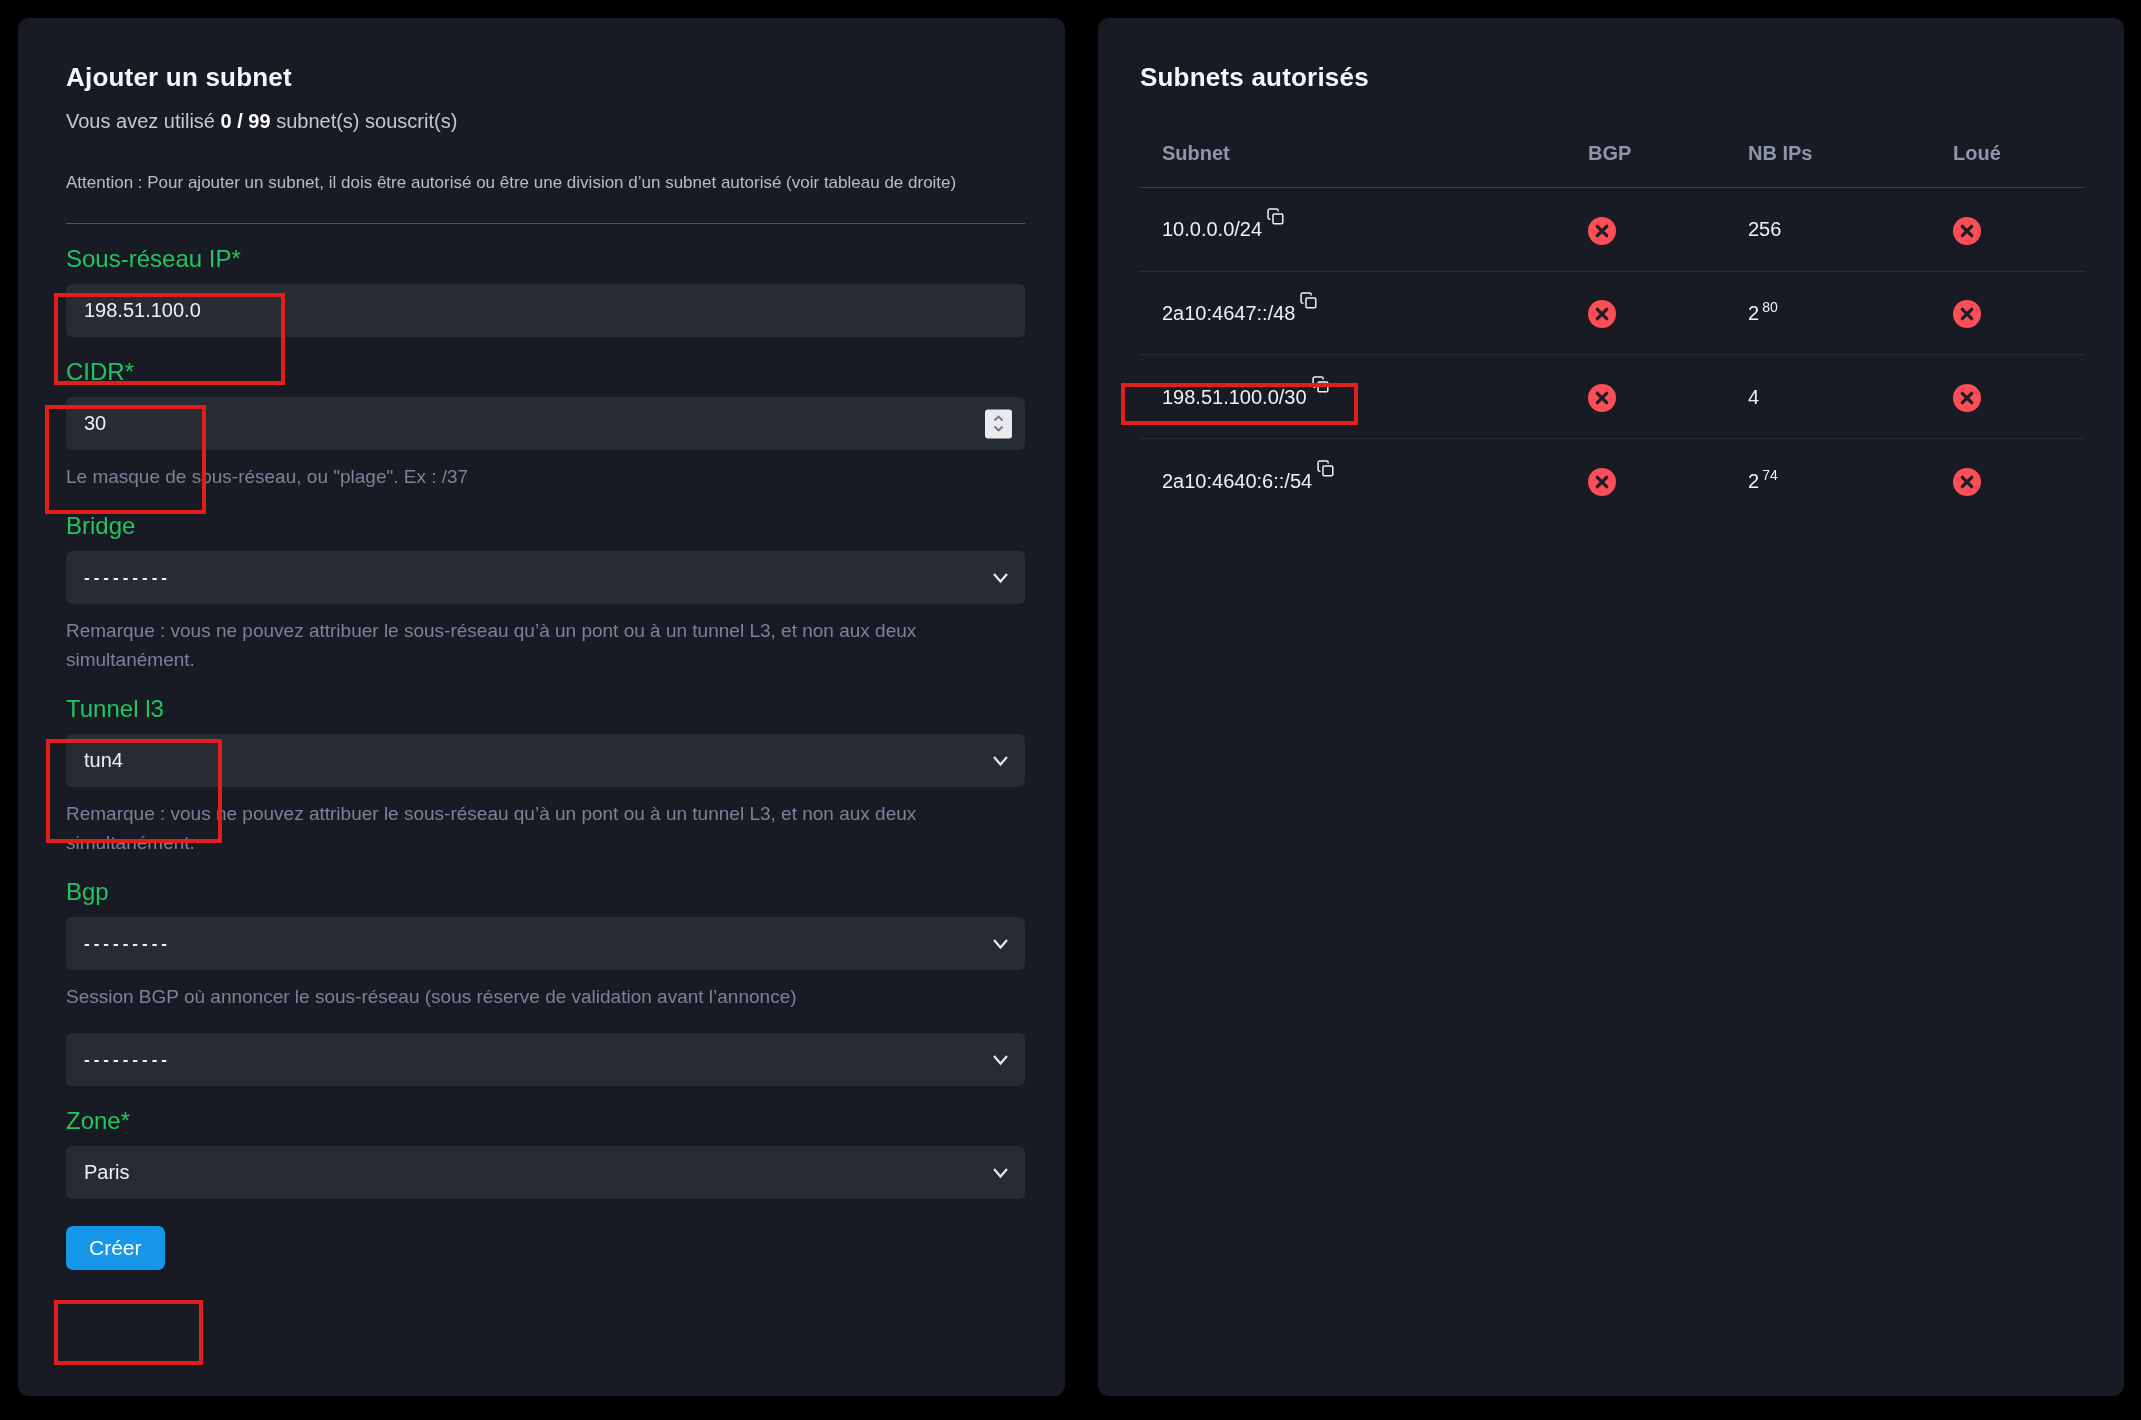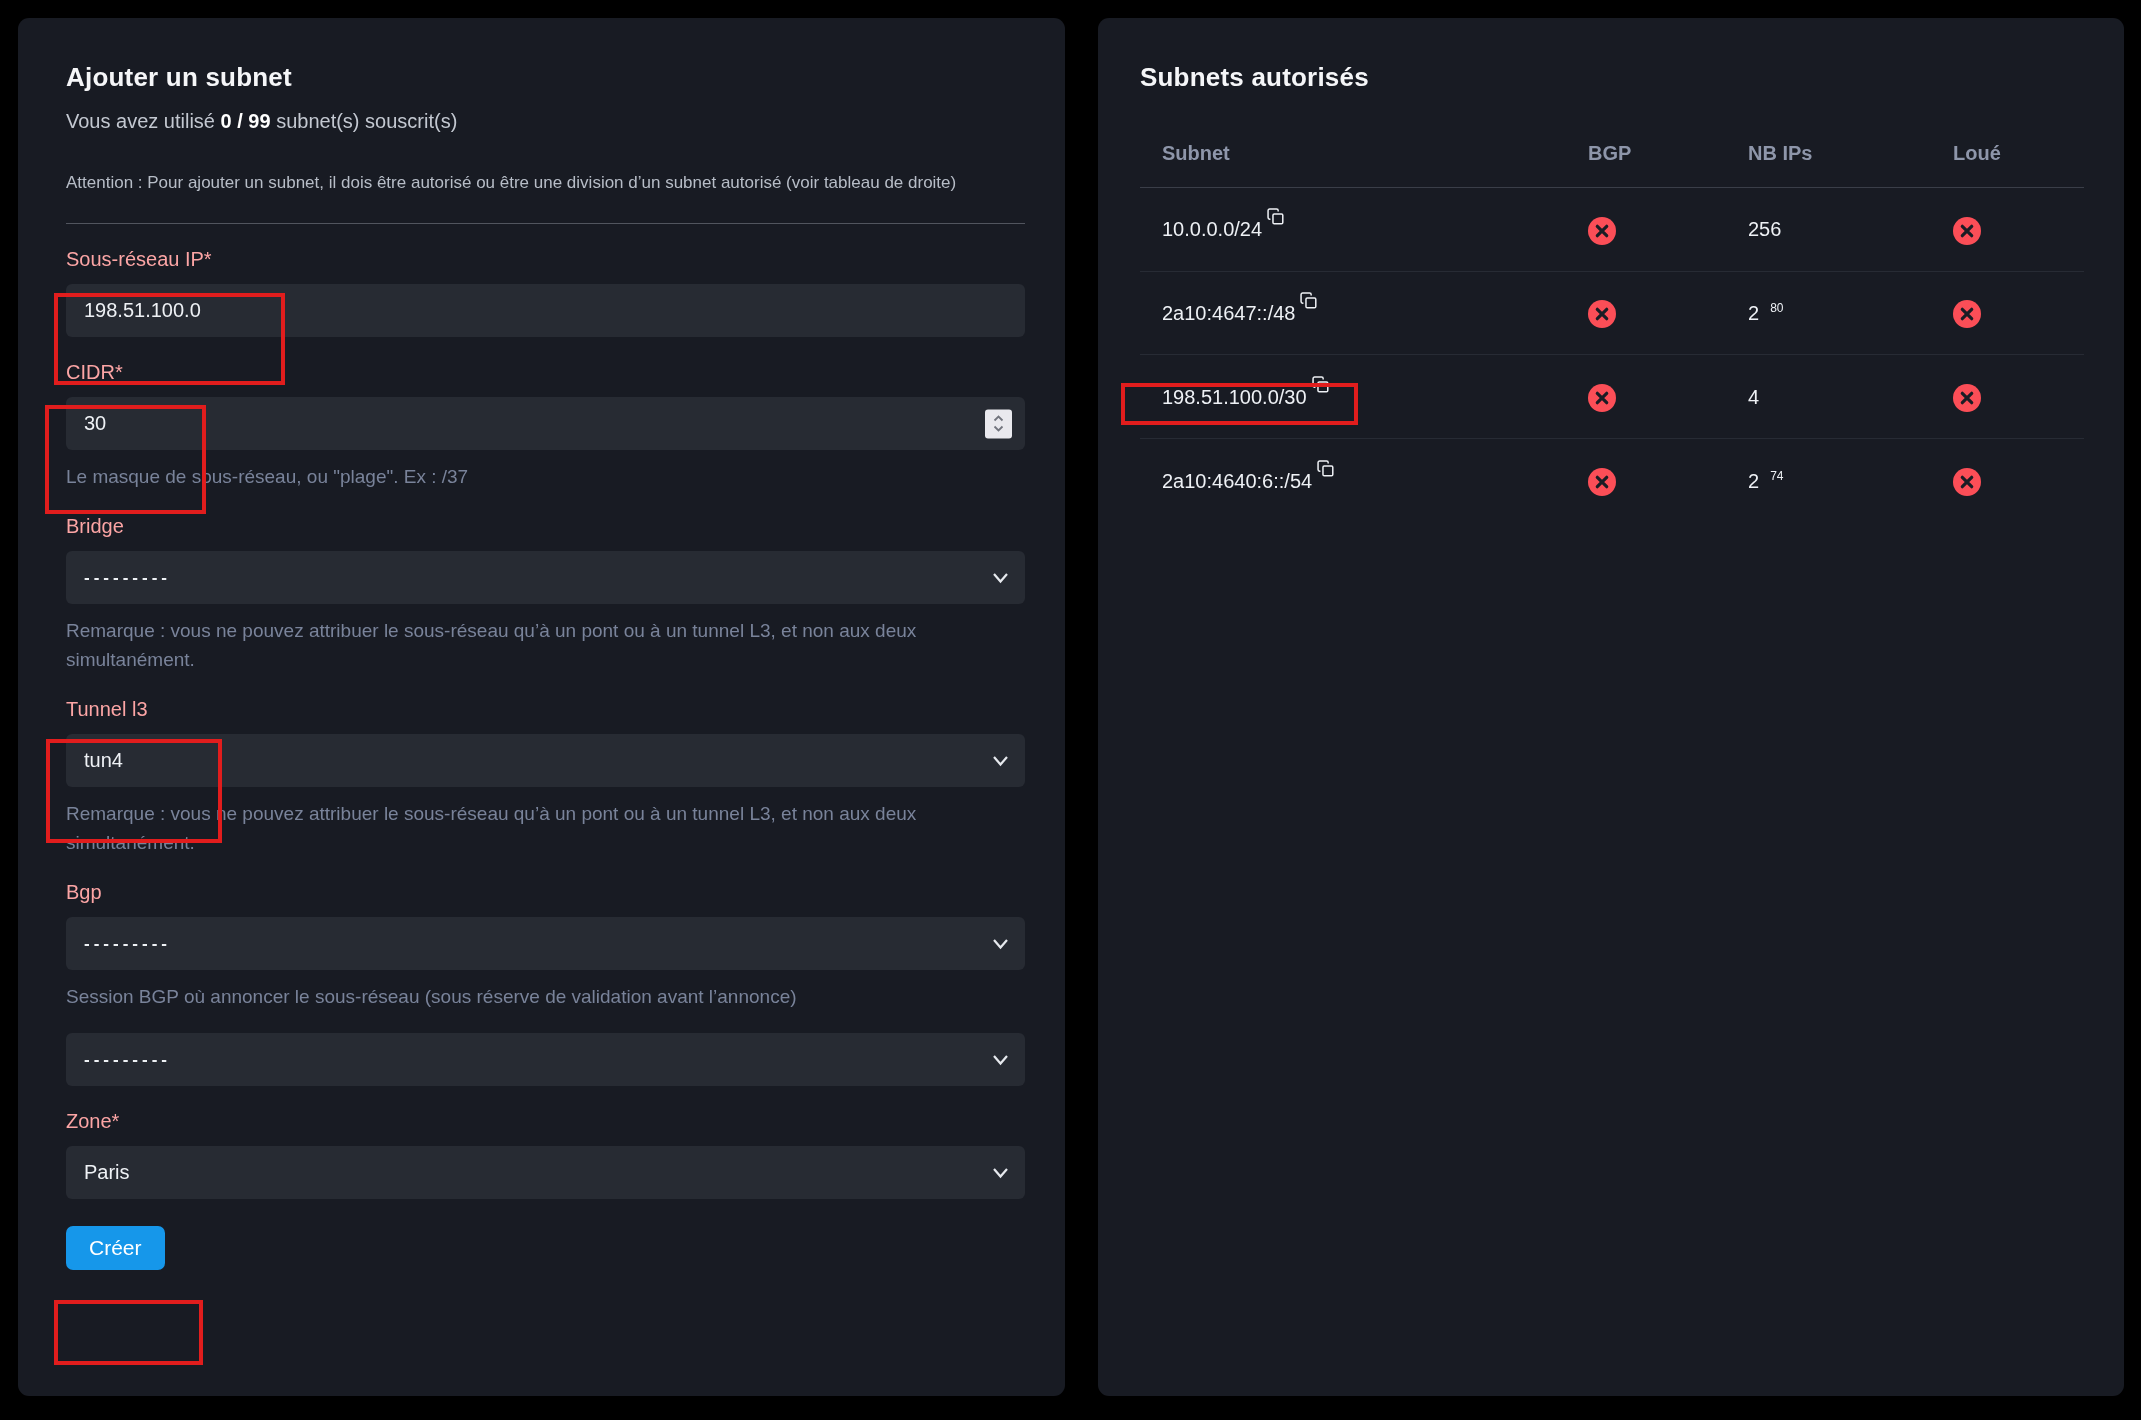--- a/index.html
+++ b/index.html
@@ -37,21 +37,21 @@
   .panel-title {
     margin: 0; font-size: 26px; line-height: 30px; font-weight: 700;
     letter-spacing: .2px; color: #f5f6f8;
   }
   .usage { margin: 16px 0 0; font-size: 20px; line-height: 26px; color: var(--text-secondary); }
   .usage b { color: #ffffff; font-weight: 600; }
   .warning { margin: 30px 0 0; font-size: 17px; line-height: 37px; color: #b7bdc7; }
   .form-divider { margin: 22px 0 0; border: 0; border-top: 1px solid var(--divider-strong); }
 
   .field { margin-top: 22px; }
-  .field-label { font-size: 20px; line-height: 26px; color: #fca5a5; }
+  .field-label { font-size: 24px; line-height: 26px; color: #22c55e; }
   .control {
     margin-top: 12px; height: 53px;
     background: var(--input-bg); border-radius: 6px;
     display: flex; align-items: center; position: relative;
   }
   .text-input {
     width: 100%; height: 100%; background: transparent; border: 0; outline: none;
     padding: 0 52px 0 18px; font-family: "Liberation Sans", sans-serif;
     font-size: 20px; color: var(--text-primary);
   }
@@ -83,21 +83,21 @@
     padding: 26px 0 26px 22px; font-size: 20px; line-height: 30px;
     color: var(--text-primary); border-bottom: 1px solid var(--divider-row);
     vertical-align: middle;
   }
   .subnet-table tbody tr:last-child td { border-bottom: 0; }
   .subnet-link { display: inline-flex; align-items: flex-start; }
   .copy-icon {
     width: 19px; height: 19px; margin-left: 4px; transform: translateY(-7px);
     stroke: #eef1f5; fill: none; stroke-width: 1.9; cursor: pointer;
   }
-  .td-nb sup { font-size: 12px; line-height: 0; margin-left: 11px; }
+  .td-nb sup { font-size: 14px; line-height: 0; margin-left: 3px; }
   .x-badge { display: inline-block; width: 28px; height: 28px; vertical-align: middle; }
   .x-badge circle { fill: var(--danger); }
   .x-badge path { stroke: #1a1d25; stroke-width: 3.2; stroke-linecap: round; fill: none; }
 
   #annotations { position: absolute; left: 0; top: 0; width: 100%; height: 100%; pointer-events: none; }
   .annotation { position: absolute; border: 4px solid var(--annotation); }
 </style>
 </head>
 <body>
 

